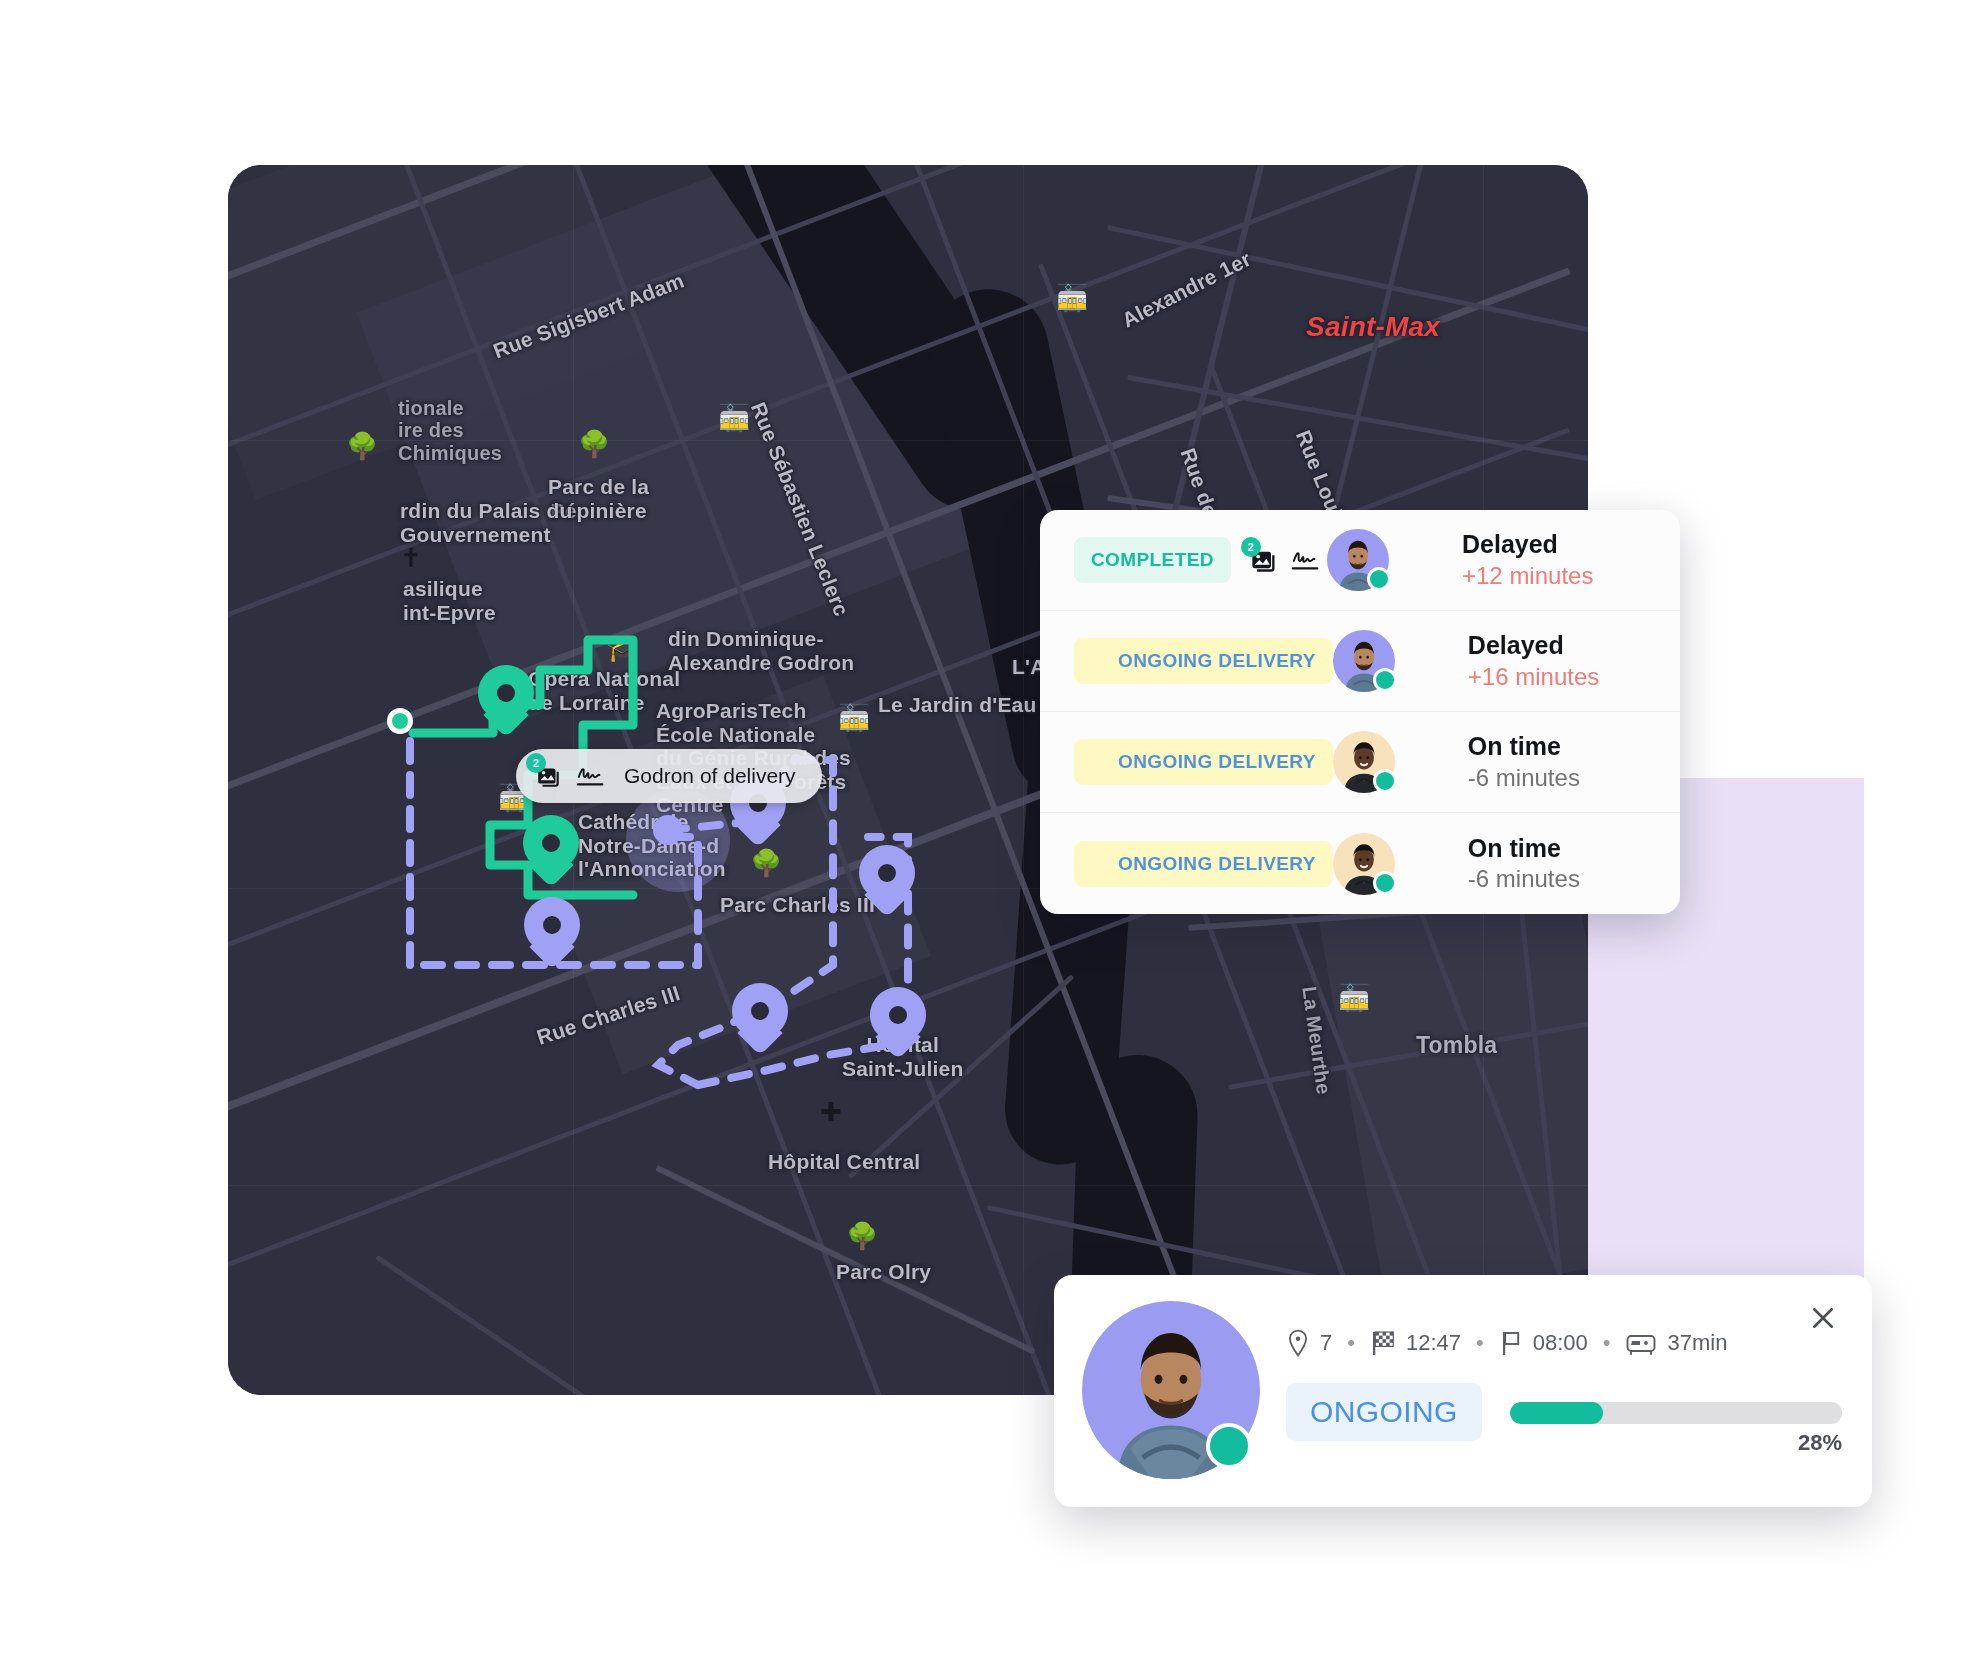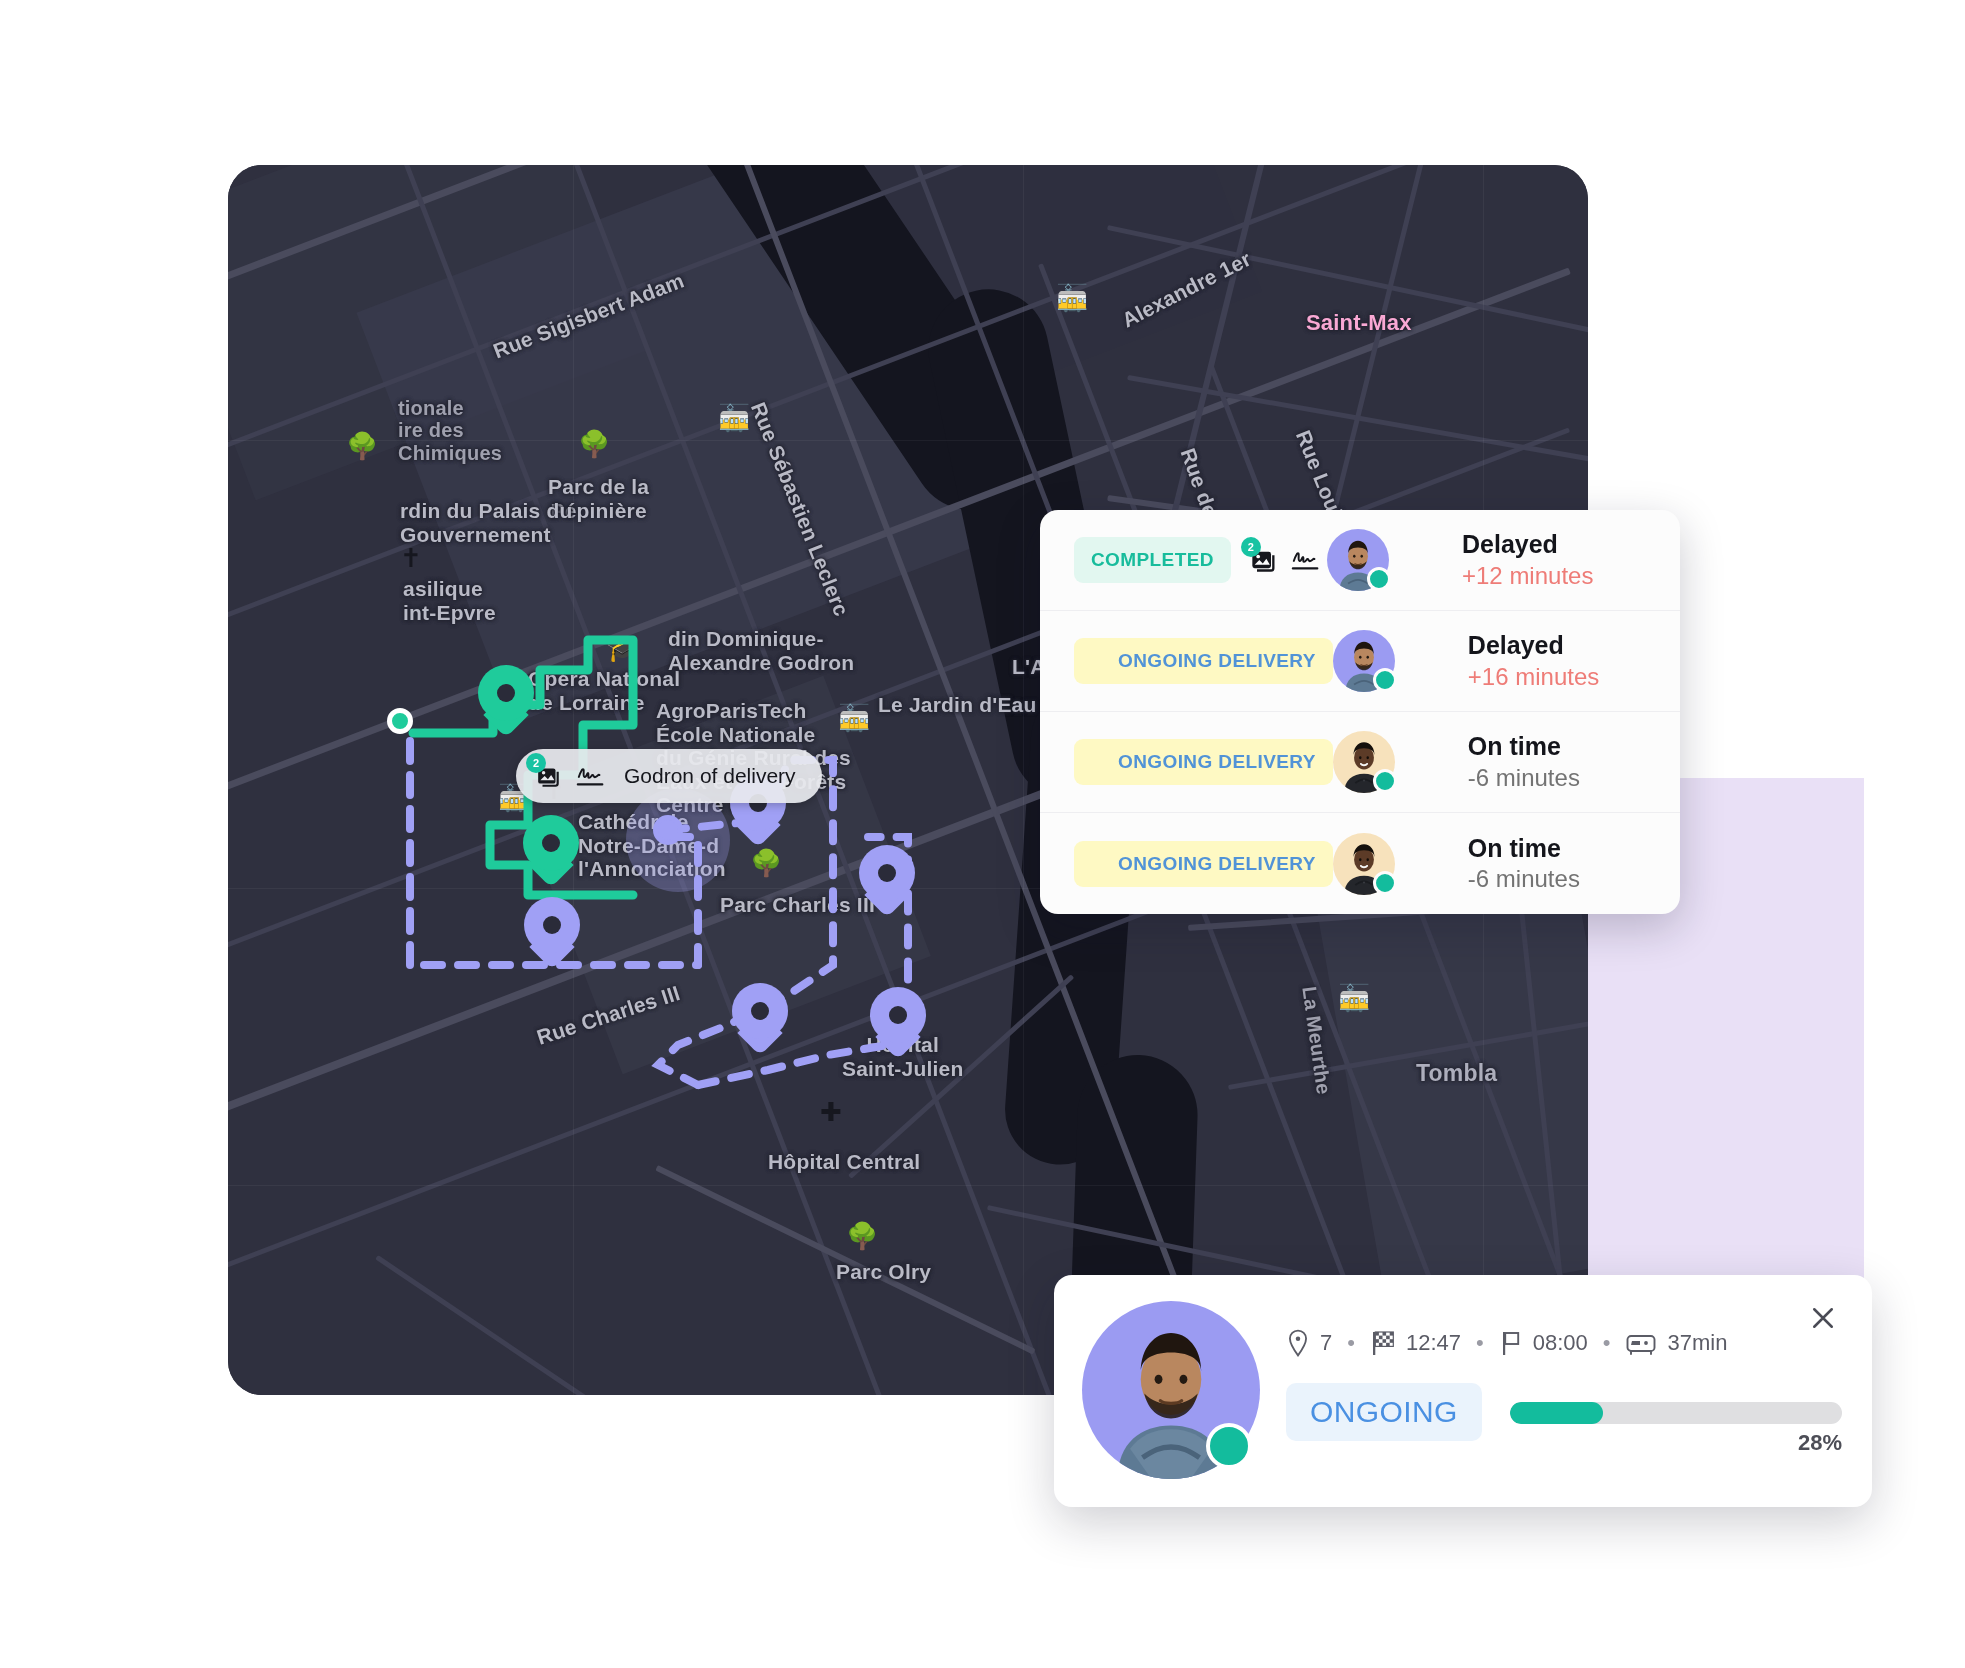--- a/index.html
+++ b/index.html
@@ -60,21 +60,21 @@
     position: absolute;
     color: #B9BAC6;
     font-size: 21px;
     font-weight: 700;
     letter-spacing: .2px;
     text-shadow: 0 0 4px #22232F, 0 0 4px #22232F, 0 0 3px #22232F;
     white-space: pre-line;
     line-height: 1.12;
     pointer-events: none;
   }
-  .mlabel.big { font-size: 22px; color: #f9a8d4; }
+  .mlabel.big { font-size: 28px; color: #ef4444; font-style: italic; }
   .mlabel.dim { color: #9FA0AE; font-size: 20px; }
   .mlabel.area { color: #ADAEBC; font-size: 23px; }
   .mlabel.center { text-align: center; }
 
   
   .poi {
     position: absolute;
     color: #16171F;
     font-size: 26px;
     line-height: 1;
@@ -352,21 +352,21 @@
         <div class="mlabel" style="left: 350px; top: 645px;">Cathédrale
 Notre-Dame-d
 l'Annonciation</div>
         <div class="mlabel" style="left: 492px; top: 728px;">Parc Charles III</div>
         <div class="mlabel" style="left: 306px; top: 862px; transform: rotate(-18deg); transform-origin: 0px 0px;">Rue Charles III</div>
         <div class="mlabel center" style="left: 614px; top: 868px;">Hôpital
 Saint-Julien</div>
         <div class="mlabel" style="left: 540px; top: 985px; text-align: center;">Hôpital Central</div>
         <div class="mlabel" style="left: 608px; top: 1095px;">Parc Olry</div>
         <div class="mlabel dim" style="left: 1092px; top: 820px; transform: rotate(82deg); transform-origin: 0px 0px;">La Meurthe</div>
-        <div class="mlabel area" style="left: 1188px; top: 868px; margin-top: 28px;">Tombla</div>
+        <div class="mlabel area" style="left: 1188px; top: 868px;">Tombla</div>
       </div>
 
     <svg class="route-svg" viewBox="0 0 1360 1230" preserveAspectRatio="none">
 
       <path d="M 185 568 L 265 568 L 265 540 L 312 540 L 312 505 L 360 505
                L 360 475 L 405 475 L 405 510 L 405 560 L 355 560
                L 355 610 L 300 610 L 300 660 L 262 660 L 262 700
                L 300 700 L 300 730 L 360 730 L 405 730" fill="none" stroke="#1FCB9B" stroke-width="9" stroke-linejoin="round" stroke-linecap="round"></path>
 
       <path d="M 182 576 L 182 650 L 182 730 L 182 800 L 215 800

